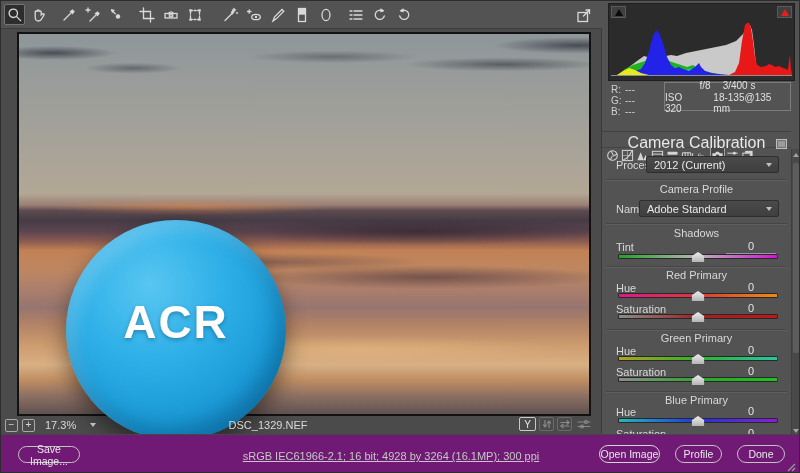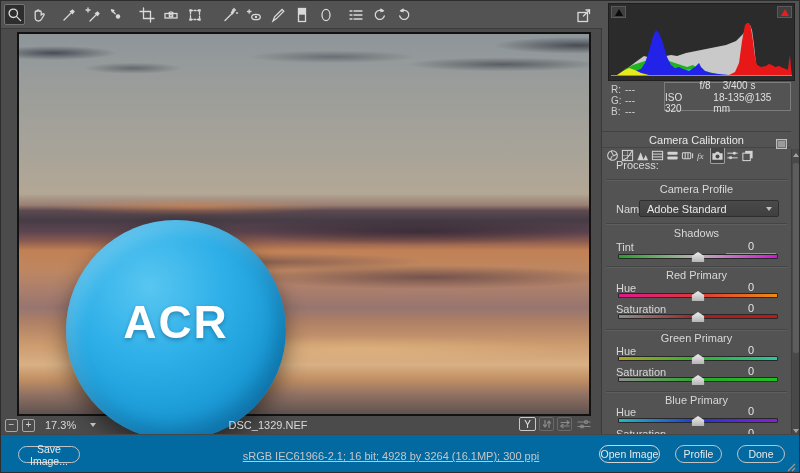--- a/index.html
+++ b/index.html
@@ -92,21 +92,21 @@
     display:flex; flex-direction:column; align-items:center; justify-content:center; gap:1px; }
   .exif-box .row { display:flex; gap:12px; }
 
   .tabs { position:absolute; left:3px; top:112px; display:flex; height:18px; align-items:center;margin-top:33px; }
   .tab { width:15px; height:17px; display:flex; align-items:center; justify-content:center; }
   .tab svg { stroke:#d4d4d4; fill:none; stroke-width:1.1; }
   .tab svg .f { fill:#d4d4d4; stroke:none; }
   .tab.sel { border:1px solid #9f9f9f; background:#464646; border-radius:1px; }
   .panel-title-bar { position:absolute; left:0; top:130px; width:189px; height:17px;
     border-top:1px solid #424242; border-bottom:1px solid #454545; }
-  .panel-title { position:absolute; width:100%; text-align:center; top:2px; font-size:11px; color:#e8e8e8; }
+  .panel-title { position:absolute; width:100%; text-align:center; top:2px; font-size:16px; color:#e8e8e8; }
   .flyout { position:absolute; right:4px; top:3px; }
   .flyout svg { stroke:#bdbdbd; fill:none; stroke-width:1.2; }
 
   .rp-content { position:absolute; left:0; top:148px; width:189px; height:288px; overflow:hidden; }
   .groove { position:absolute; left:4px; right:4px; height:2px;
     border-top:1px solid #454545; border-bottom:1px solid #5f5f5f; }
   .sec-h { position:absolute; width:100%; text-align:center; font-size:11px; color:#d8d8d8; }
   .flabel { position:absolute; left:14px; font-size:11px; color:#d8d8d8; }
   .dd { position:absolute; height:17px; background:linear-gradient(#4a4a4a,#3f3f3f);
     border:1px solid #2e2e2e; border-radius:2px; display:flex; align-items:center;
@@ -122,21 +122,21 @@
   .scrollbar { position:absolute; left:189px; top:148px; width:8px; height:288px;
     background:#494949; border-left:1px solid #3e3e3e; }
   .sb-arrow { position:absolute; left:0; width:8px; height:10px; display:flex; align-items:center; justify-content:center; }
   .sb-up { top:1px; } .sb-down { bottom:1px; }
   .sb-tri-u { width:0;height:0;border-left:3px solid transparent;border-right:3px solid transparent;border-bottom:4px solid #a2a2a2; }
   .sb-tri-d { width:0;height:0;border-left:3px solid transparent;border-right:3px solid transparent;border-top:4px solid #a2a2a2; }
   .sb-thumb { position:absolute; left:1px; width:6px; top:14px; height:190px; background:#5d5d5d; border-radius:2px; }
 
   
   .bottom-bar { position:absolute; left:1px; top:434px; width:798px; height:38px;
-    background:#0369a1; border-top:1px solid #464646; }
+    background:#701a75; border-top:1px solid #464646; }
   .pill { position:absolute; border:1px solid #c2c2c2; border-radius:9px; background:transparent;
     color:#e8e8e8; font-size:10.5px; font-family:"Liberation Sans",sans-serif;
     display:flex; align-items:center; justify-content:center; }
   .wf-link { position:absolute; left:390px; top:15px; transform:translateX(-50%);
     font-size:11px; color:#c6c6c6; text-decoration:underline; white-space:nowrap; }
   .grip { position:absolute; right:3px; bottom:3px; width:11px; height:11px; }
   .grip svg { stroke:#9a9a9a; stroke-width:1.2; }
 </style>
 </head>
 <body>
@@ -430,20 +430,24 @@
             <rect x="0.5" y="0.5" width="10" height="9" fill="#6a6a6a"></rect>
             <line x1="2" y1="3" x2="9" y2="3"></line>
             <line x1="2" y1="5" x2="9" y2="5"></line>
             <line x1="2" y1="7" x2="9" y2="7"></line>
           </svg>
       </div>
     </div>
 
     <div class="rp-content">
       <span class="flabel" style="top:10px;">Process:</span>
+      <div class="dd" style="left:44px; top:7px; width:133px;">
+        <span>2012 (Current)</span>
+        <span class="chev-down"></span>
+      </div>
 
       <div class="groove" style="top:30px;"></div>
       <div class="sec-h" style="top:34px;">Camera Profile</div>
 
       <span class="flabel" style="top:54px;">Name:</span>
       <div class="dd" style="left:37px; top:51px; width:140px;">
         <span>Adobe Standard</span>
         <span class="chev-down"></span>
       </div>
 

